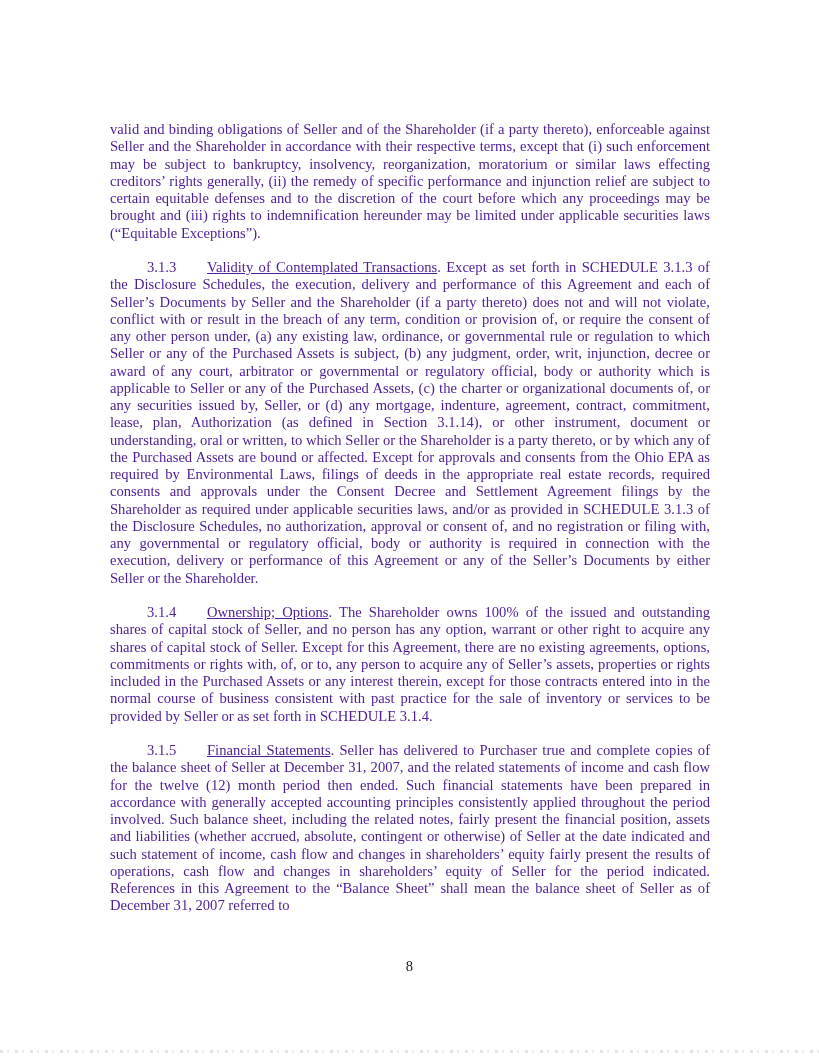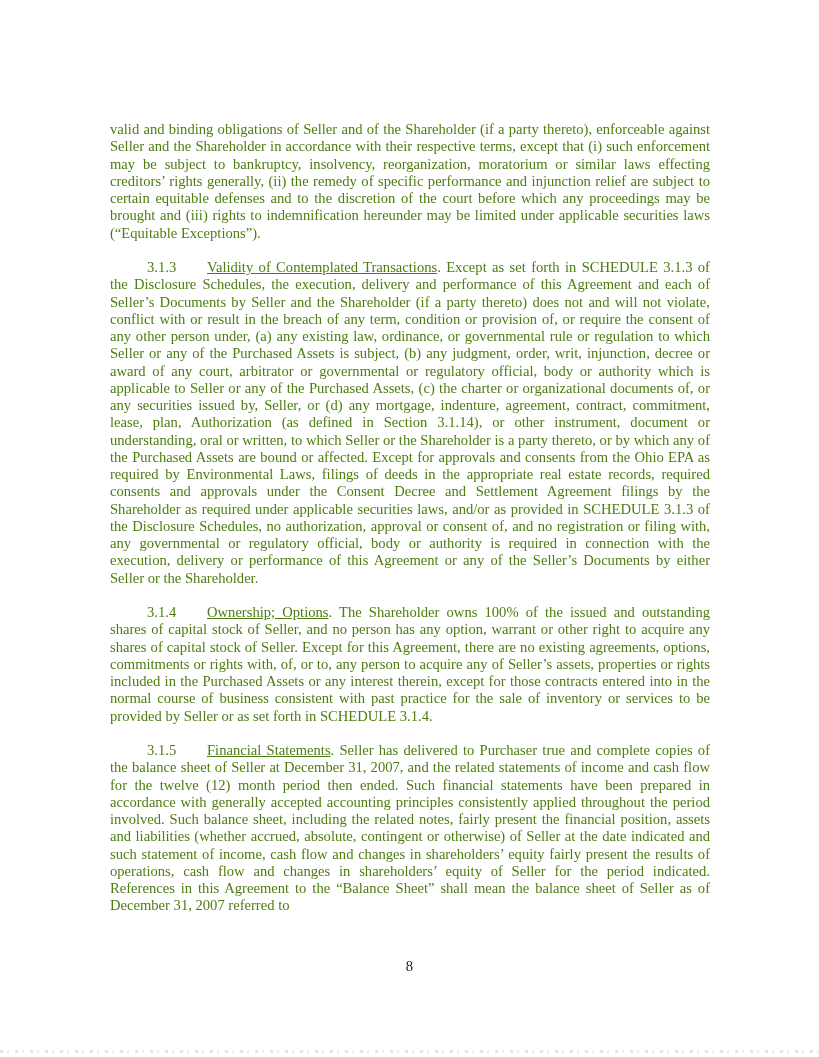--- a/index.html
+++ b/index.html
@@ -1,20 +1,20 @@
 <!DOCTYPE html>
 <html><head>
 <meta charset="utf-8">
 <style>
   html, body { margin: 0; padding: 0; background: #ffffff; }
   body { width: 819px; height: 1057px; position: relative; overflow: hidden; }
   .page {
     position: absolute; left: 110px; top: 121px; width: 600px;
     font-family: "Liberation Serif", serif; font-size: 14.6px; line-height: 17.25px;
-    color: #4d7c0f; text-align: justify;
+    color: #4c1d95; text-align: justify;
   }
   .page p { margin: 0 0 17.25px 0; }
   .page p.cont { text-indent: 0; }
   .page p.sec { text-indent: 37px; }
   .secnum { display: inline-block; width: 60px; text-indent: 0; }
   .heading { text-decoration: underline; }
   .pagenum {
     position: absolute; left: 0; width: 819px; top: 958px; text-align: center;
     font-family: "Liberation Serif", serif; font-size: 14.6px; color: #1a1a1a;
   }

